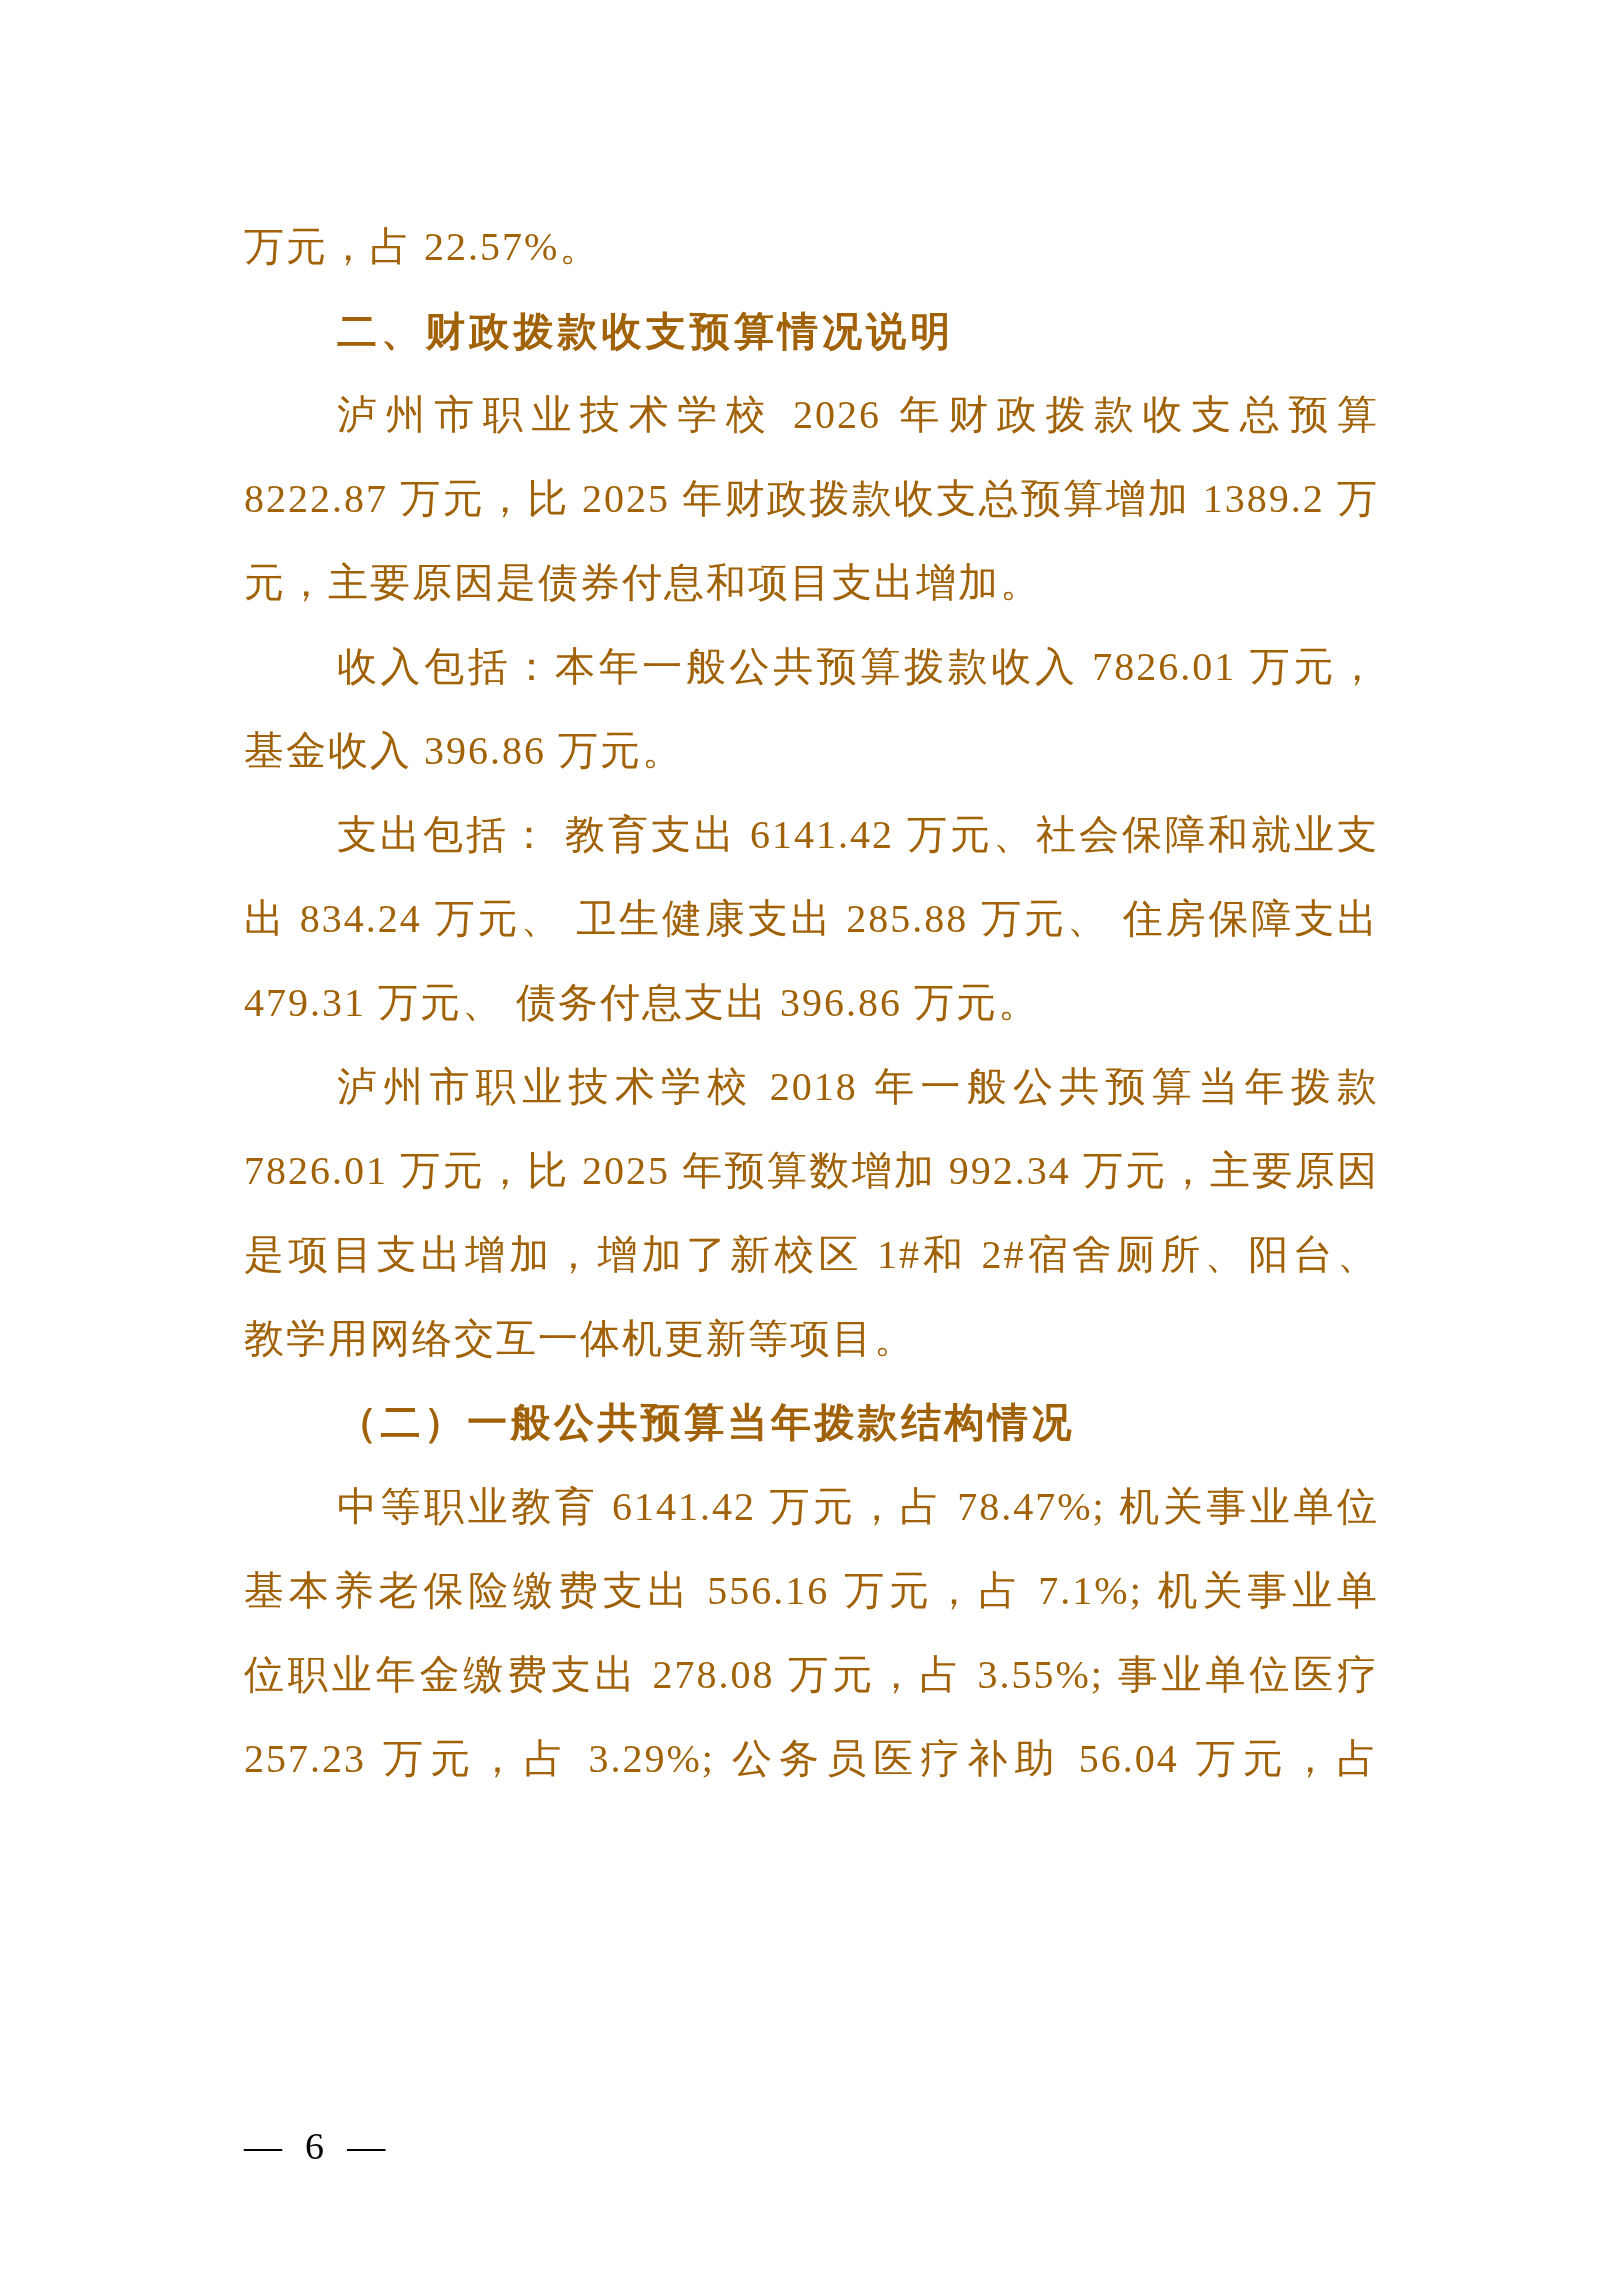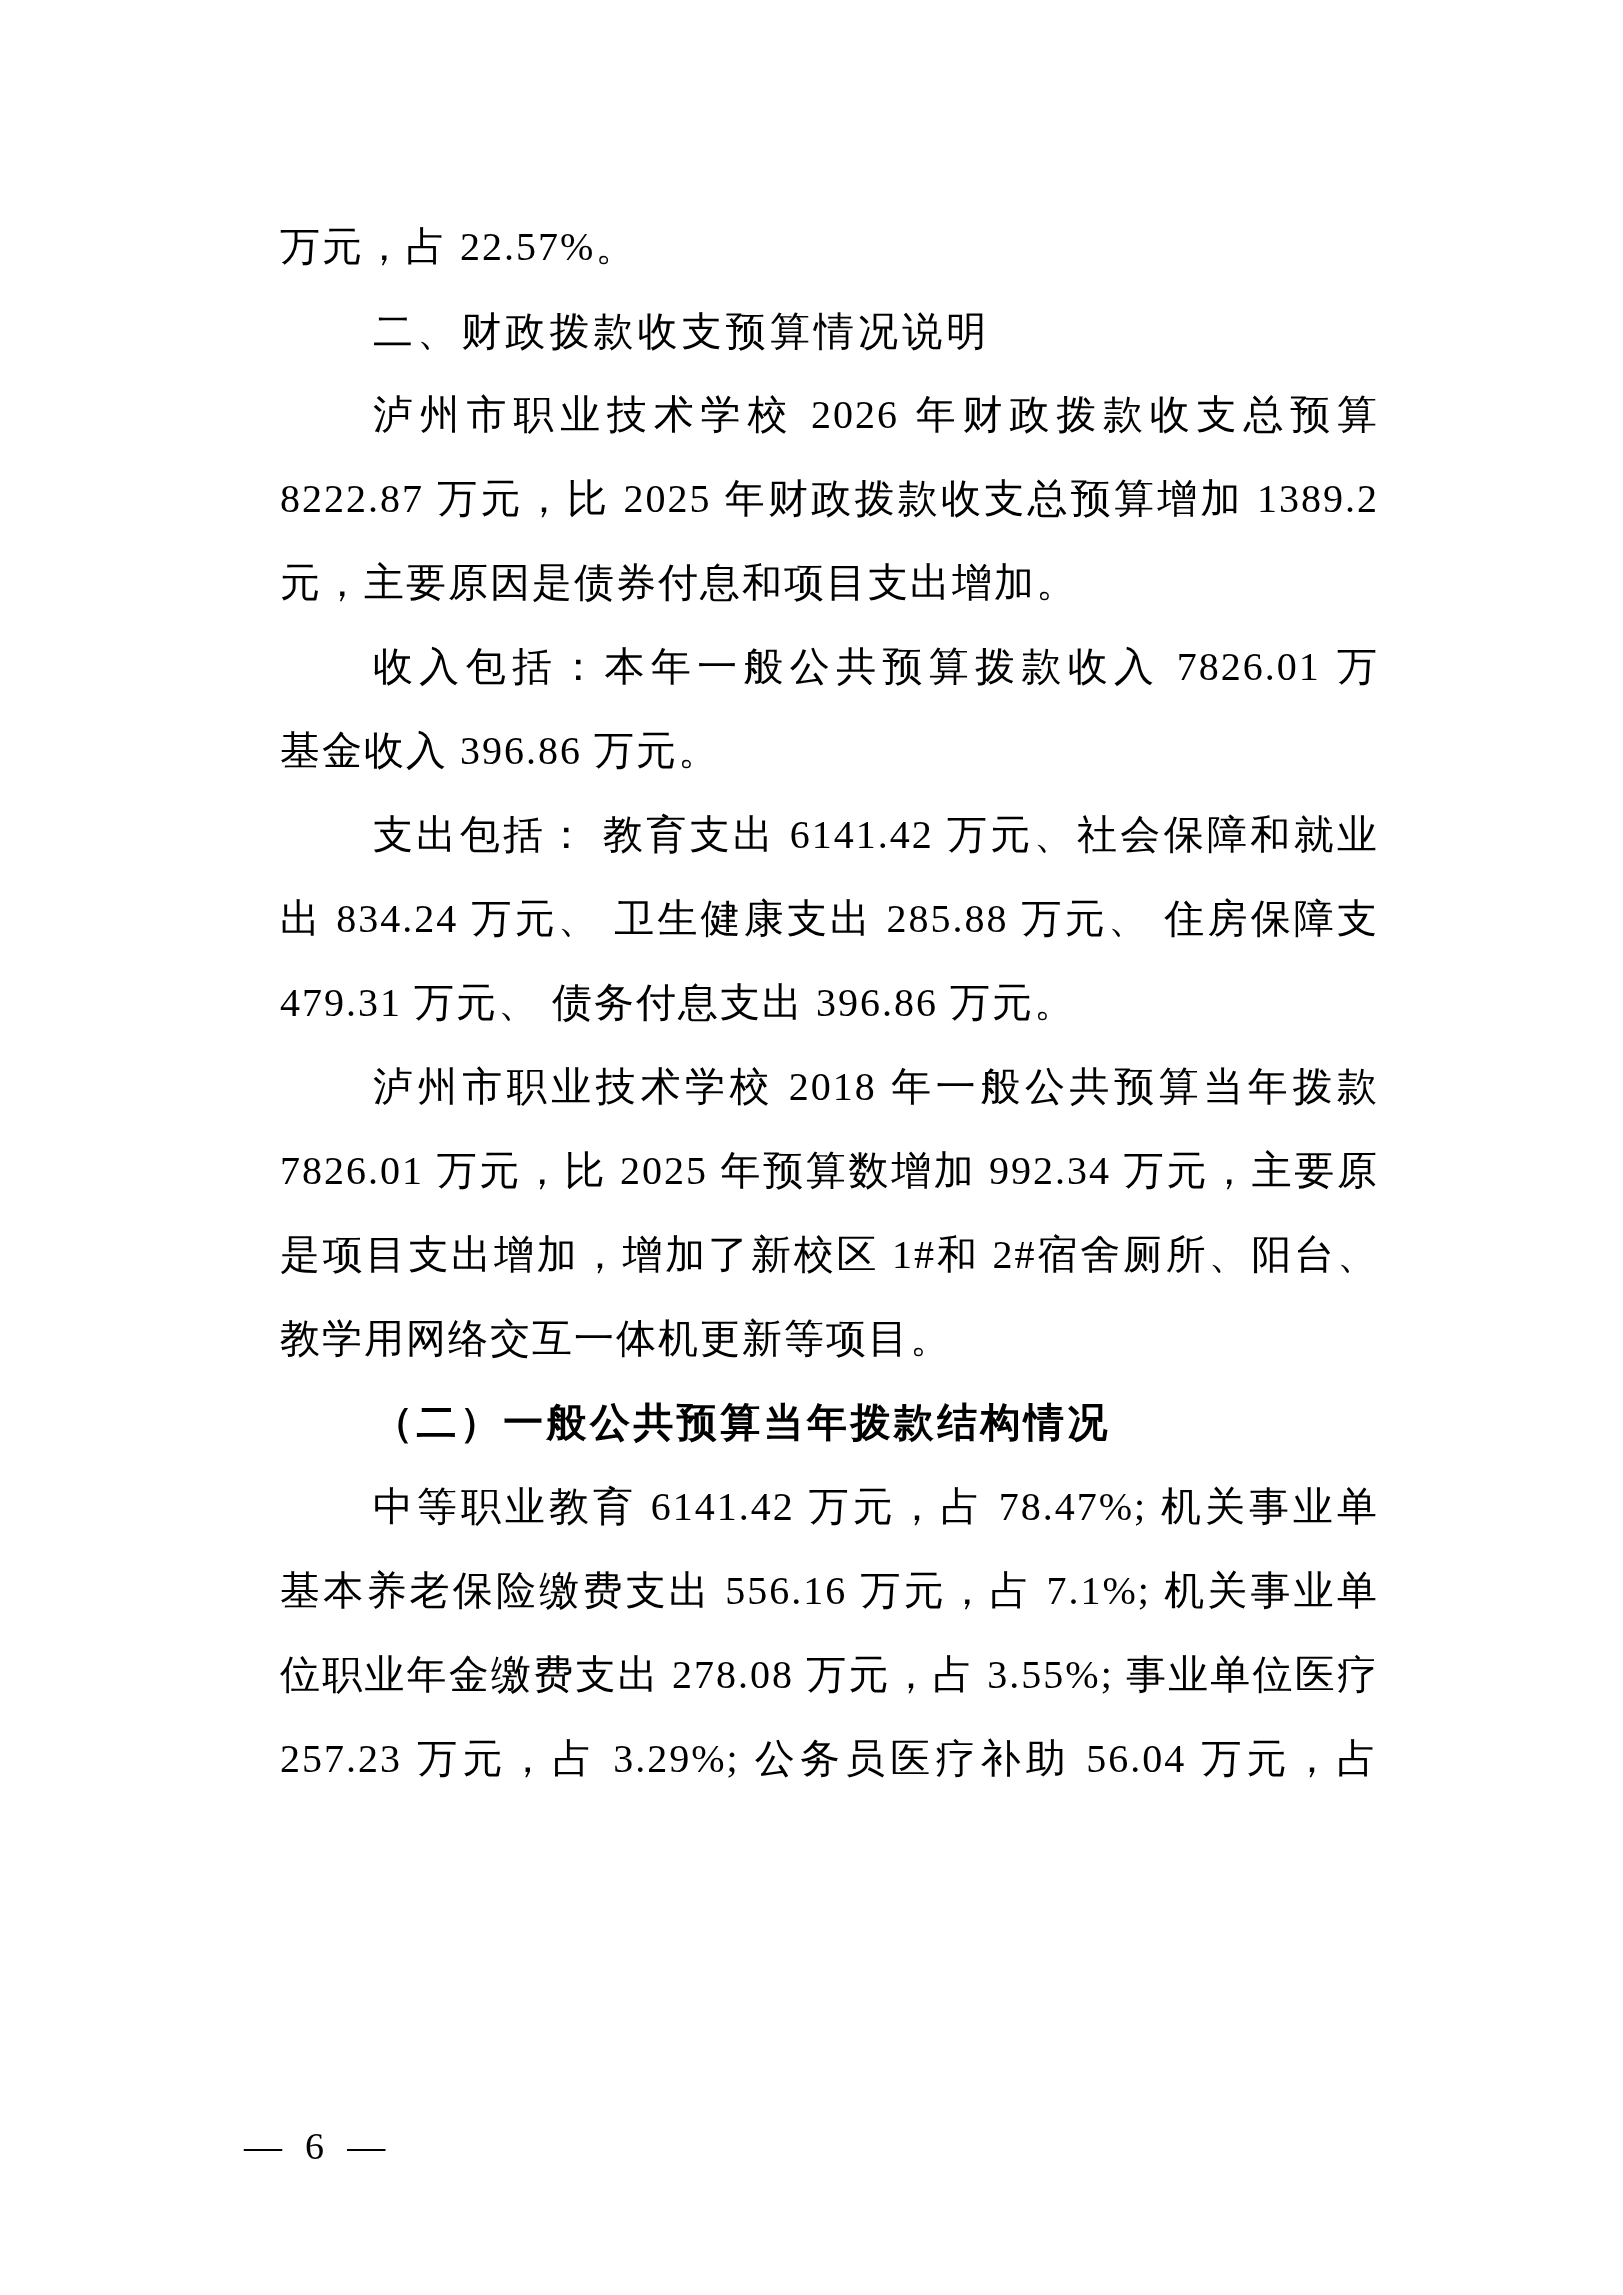--- a/index.html
+++ b/index.html
@@ -18,37 +18,36 @@
   .text-block {
     position: absolute;
     left: 244px;
     top: 205px;
     width: 1135px;
   }
   .line {
     height: 84px;
     line-height: 84px;
     font-size: 40px;
-    color: #000000;
+    color: #a16207;
     font-family: "Liberation Serif", "DejaVu Serif", serif;
     letter-spacing: 2px;
     white-space: nowrap;
     overflow: hidden;
-    margin-left: 36px;
   }
   .just {
     white-space: normal;
     text-align: justify;
     text-align-last: justify;
   }
   .indent {
     text-indent: 93px;
   }
   .h1 {
-    font-weight: normal;
+    font-weight: bold;
     font-family: "Liberation Sans", "DejaVu Sans", sans-serif;
     letter-spacing: 4.1px;
   }
   .h2 {
     font-weight: bold;
     font-family: "Liberation Serif", "DejaVu Serif", serif;
     letter-spacing: 3.4px;
   }
   .footer {
     position: absolute;

